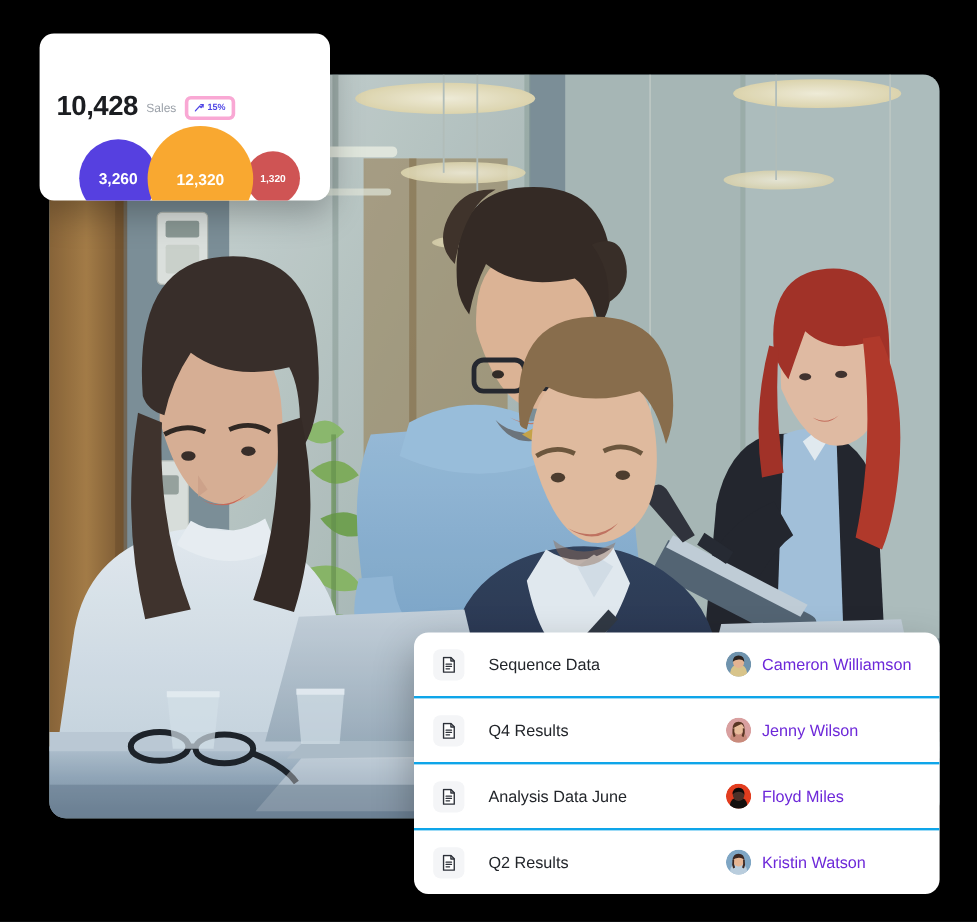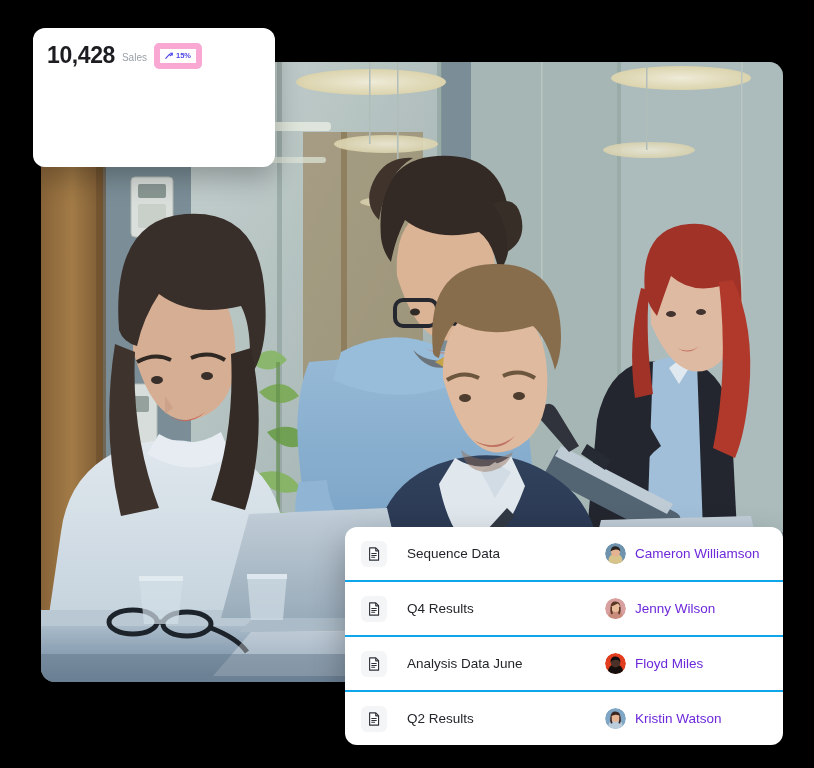--- a/index.html
+++ b/index.html
@@ -45,39 +45,40 @@
     background: #ffffff;
     border-radius: 12px;
     box-shadow: 0 10px 28px rgba(0,0,0,0.28);
     overflow: hidden;
   }
   .stats-head {
     display: flex;
     align-items: center;
     padding: 13px 0 0 14px;
     gap: 7px;
+    margin-top: 36px;
   }
   .stats-value {
     font-size: 23px;
     font-weight: bold;
     color: #1b1d21;
     letter-spacing: -0.4px;
     line-height: 1;
   }
   .stats-label {
     font-size: 10px;
     color: #9aa0a8;
     line-height: 1;
     padding-top: 5px;
   }
   .stats-badge {
     display: inline-flex;
     align-items: center;
     gap: 3px;
-    border: 6px solid #f9a8d4;
+    border: 3px solid #f9a8d4;
     border-radius: 5px;
     padding: 3px 5px;
     margin-top: 2px;
   }
   .stats-badge .arrow {
     display: inline-block;
     width: 8px;
     height: 8px;
     line-height: 0;
     color: #4f46e5;
@@ -400,20 +401,25 @@
         <span class="arrow">
           <svg viewBox="0 0 10 10" aria-hidden="true">
             <path d="M1 8 L5.5 3 L7 4.5 L9 1.5" fill="none" stroke="currentColor" stroke-width="1.4" stroke-linecap="round" stroke-linejoin="round"></path>
             <path d="M9 1.5 L9 4 M9 1.5 L6.6 1.5" fill="none" stroke="currentColor" stroke-width="1.4" stroke-linecap="round"></path>
           </svg>
         </span>
         <span class="pct">15%</span>
       </div>
     </div>
 
+    <div class="bubbles">
+      <div class="bubble bubble-1">3,260</div>
+      <div class="bubble bubble-2">12,320</div>
+      <div class="bubble bubble-3">1,320</div>
+    </div>
   </div>
 
   <div class="files-panel">
 
     <div class="file-row">
       <span class="file-icon">
         <svg viewBox="0 0 14 16" aria-hidden="true">
           <path d="M2 1 h7 l3.2 3.2 V15 H2 Z" fill="#ffffff" stroke="#2c3038" stroke-width="1.3" stroke-linejoin="round"></path>
           <path d="M9 1 v3.4 h3.2" fill="none" stroke="#2c3038" stroke-width="1.3" stroke-linejoin="round"></path>
           <path d="M4.4 7.4 h5.2 M4.4 9.6 h5.2 M4.4 11.8 h3.4" stroke="#2c3038" stroke-width="1.2" stroke-linecap="round"></path>

